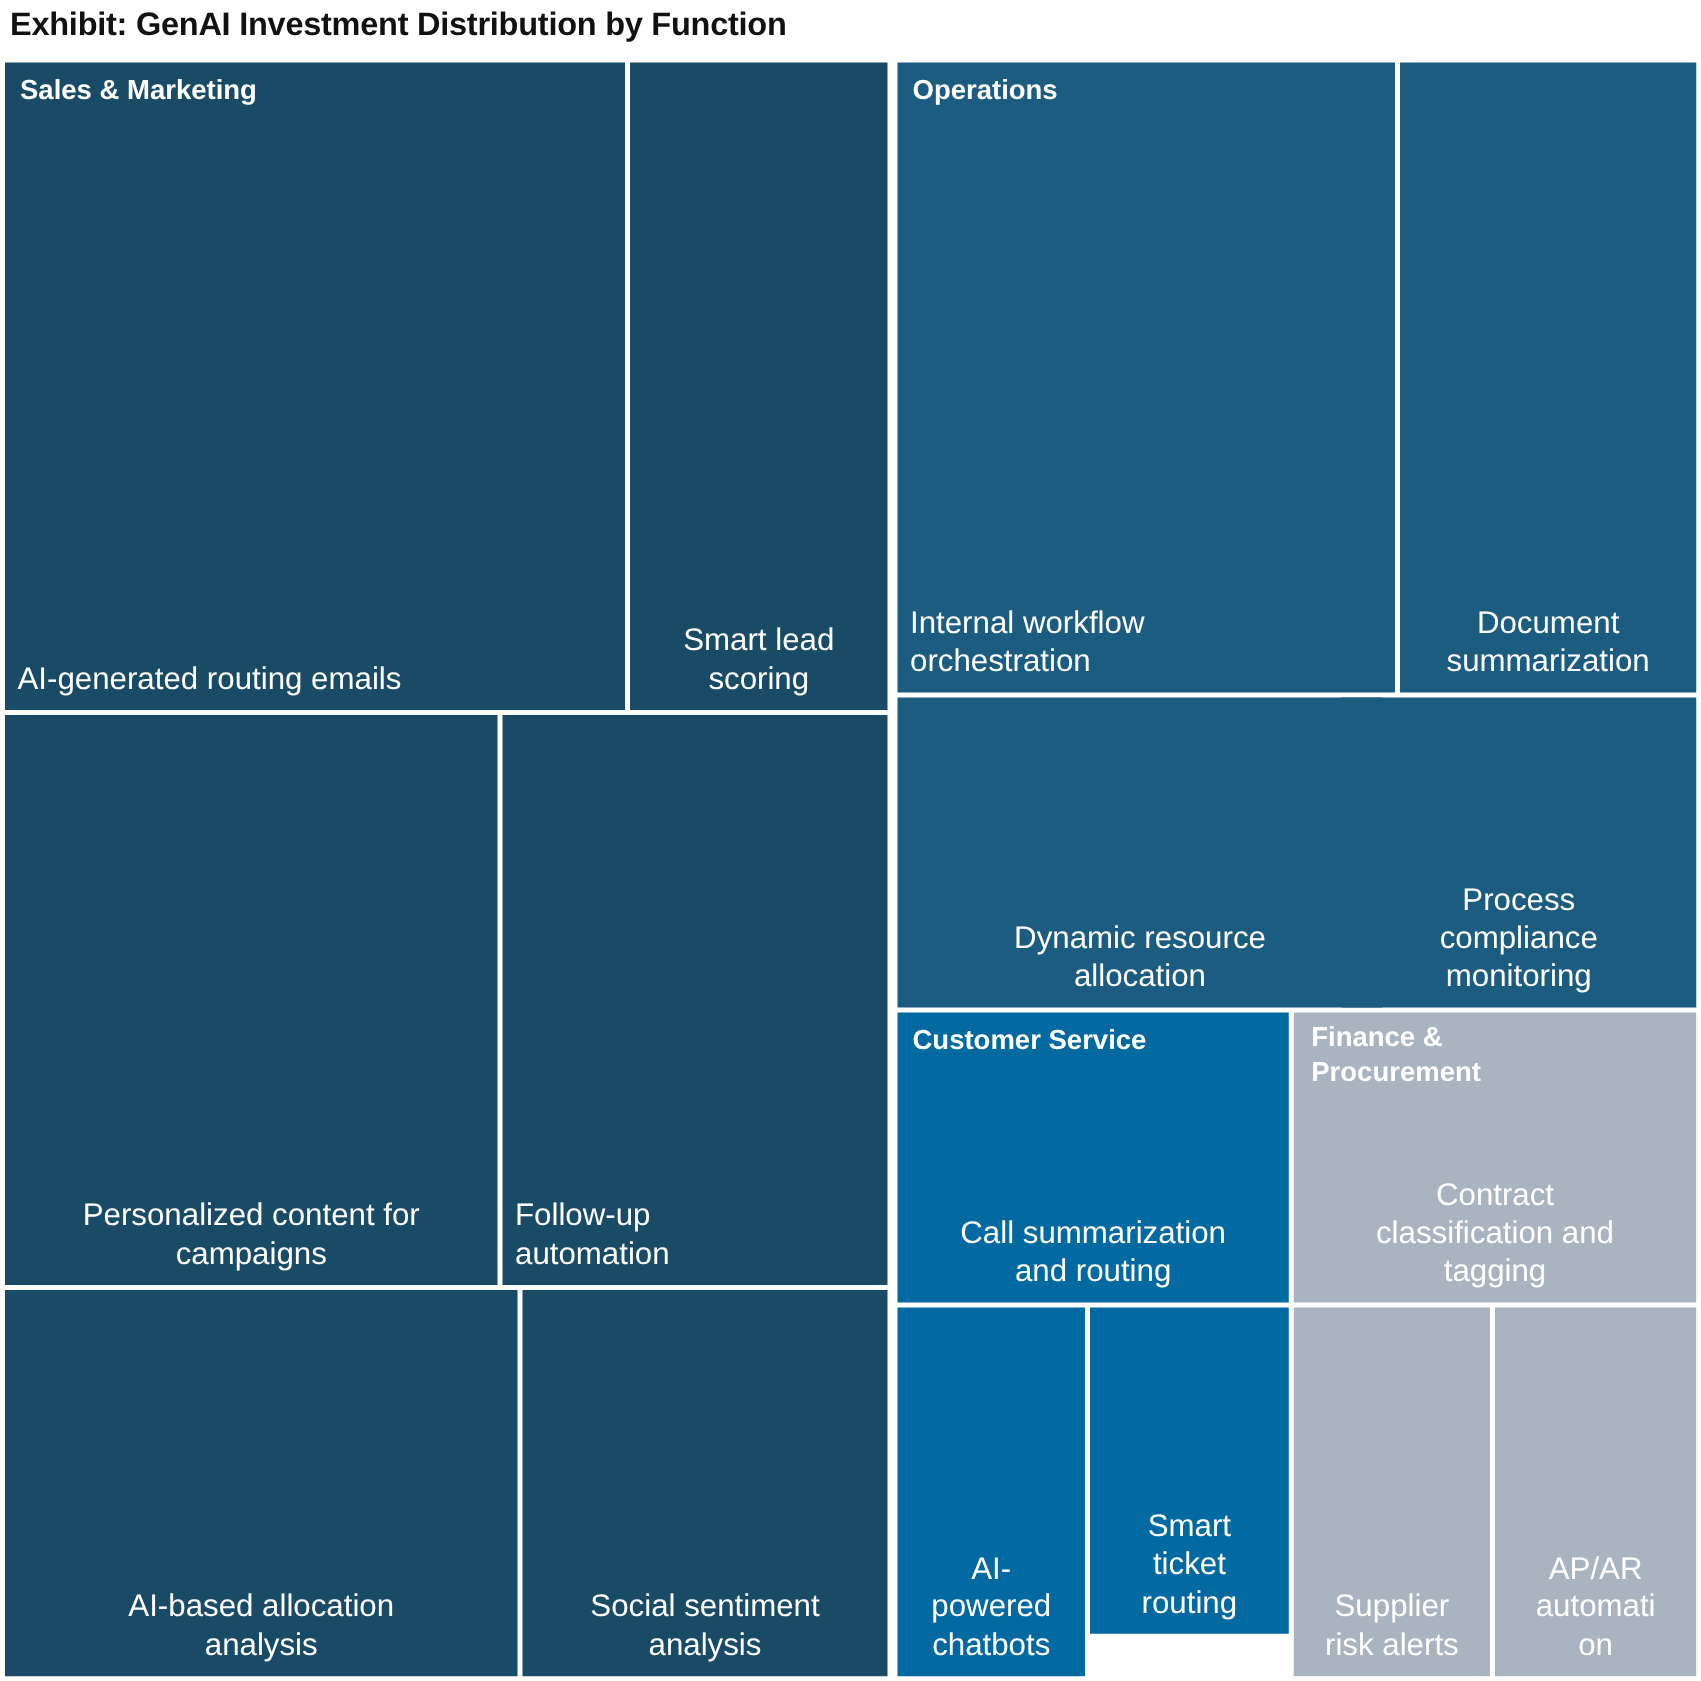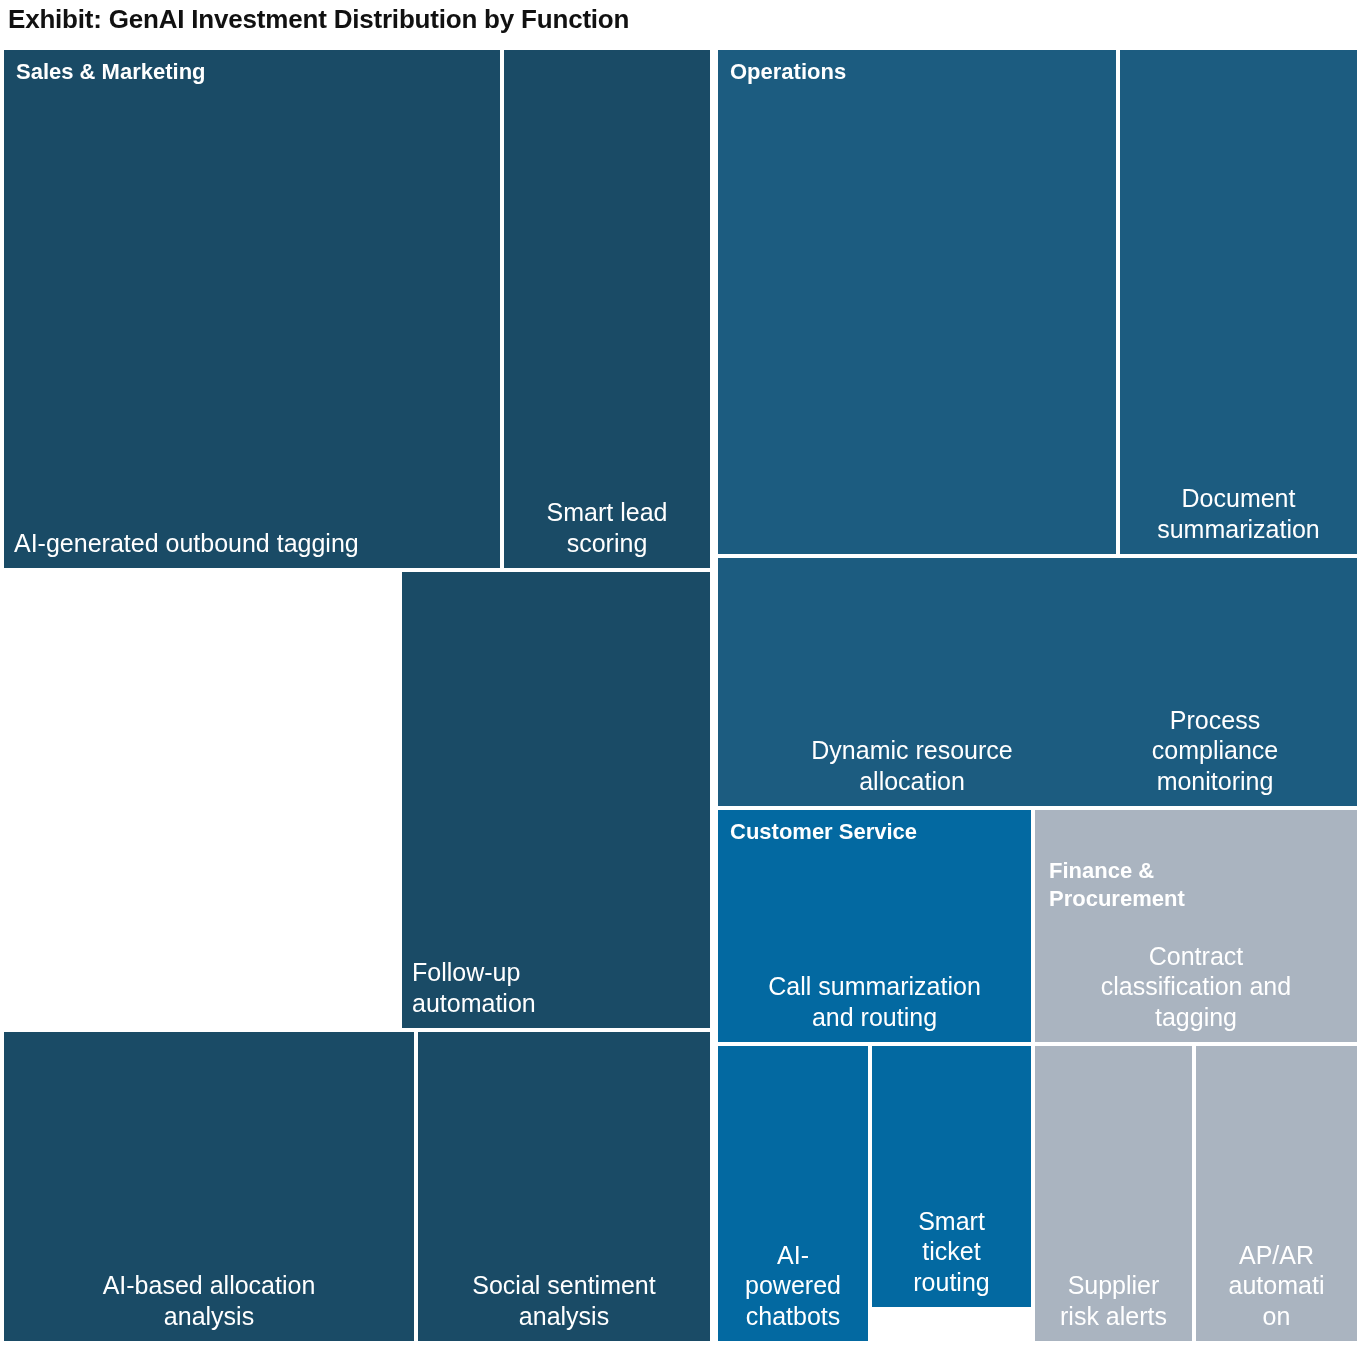--- a/index.html
+++ b/index.html
@@ -63,46 +63,52 @@
 </style>
 </head>
 <body>
 
 <h1 id="page-title">Exhibit: GenAI Investment Distribution by Function</h1>
 
 <div id="treemap">
 
   <div class="tile c-sales" style="left:4px; top:6px; width:496px; height:518px;">
     <div class="group-header">Sales &amp; Marketing</div>
-    <div class="tile-label lbl-bottom-left">AI-generated outbound tagging</div>
+    <div class="tile-label lbl-bottom-left">AI-generated routing emails</div>
   </div>
 
   <div class="tile c-sales" style="left:504px; top:6px; width:206px; height:518px; white-space:pre-line;">
     <div class="tile-label lbl-bottom-center" style="white-space:pre-line;">Smart lead
 scoring</div>
   </div>
 
+  <div class="tile c-sales" style="left:4px; top:528px; width:394px; height:456px;">
+    <div class="tile-label lbl-bottom-center" style="white-space:pre-line;">Personalized content for
+campaigns</div>
+  </div>
 
   <div class="tile c-sales" style="left:402px; top:528px; width:308px; height:456px;">
     <div class="tile-label lbl-bottom-left" style="white-space:pre-line;">Follow-up
 automation</div>
   </div>
 
   <div class="tile c-sales" style="left:4px; top:988px; width:410px; height:309px;">
     <div class="tile-label lbl-bottom-center" style="white-space:pre-line;">AI-based allocation
 analysis</div>
   </div>
 
   <div class="tile c-sales" style="left:418px; top:988px; width:292px; height:309px;">
     <div class="tile-label lbl-bottom-center" style="white-space:pre-line;">Social sentiment
 analysis</div>
   </div>
 
   <div class="tile c-ops" style="left:718px; top:6px; width:398px; height:504px;">
     <div class="group-header">Operations</div>
+    <div class="tile-label lbl-bottom-left" style="white-space:pre-line;">Internal workflow
+orchestration</div>
   </div>
 
   <div class="tile c-ops" style="left:1120px; top:6px; width:237px; height:504px;">
     <div class="tile-label lbl-bottom-center" style="white-space:pre-line;">Document
 summarization</div>
   </div>
 
   <div class="tile c-ops" style="left:718px; top:514px; width:388px; height:248px;">
     <div class="tile-label lbl-bottom-center" style="white-space:pre-line;">Dynamic resource
 allocation</div>
@@ -126,21 +132,21 @@
 chatbots</div>
   </div>
 
   <div class="tile c-cs" style="left:872px; top:1002px; width:159px; height:261px;">
     <div class="tile-label lbl-bottom-center" style="white-space:pre-line;">Smart
 ticket
 routing</div>
   </div>
 
   <div class="tile c-fin" style="left:1035px; top:766px; width:322px; height:232px;">
-    <div class="group-header" style="white-space:pre-line; left:14px; top:6px;margin-top:41px;">Finance &amp;
+    <div class="group-header" style="white-space:pre-line; left:14px; top:6px;">Finance &amp;
 Procurement</div>
     <div class="tile-label lbl-bottom-center" style="white-space:pre-line;">Contract
 classification and
 tagging</div>
   </div>
 
   <div class="tile c-fin" style="left:1035px; top:1002px; width:157px; height:295px;">
     <div class="tile-label lbl-bottom-center" style="white-space:pre-line;">Supplier
 risk alerts</div>
   </div>

